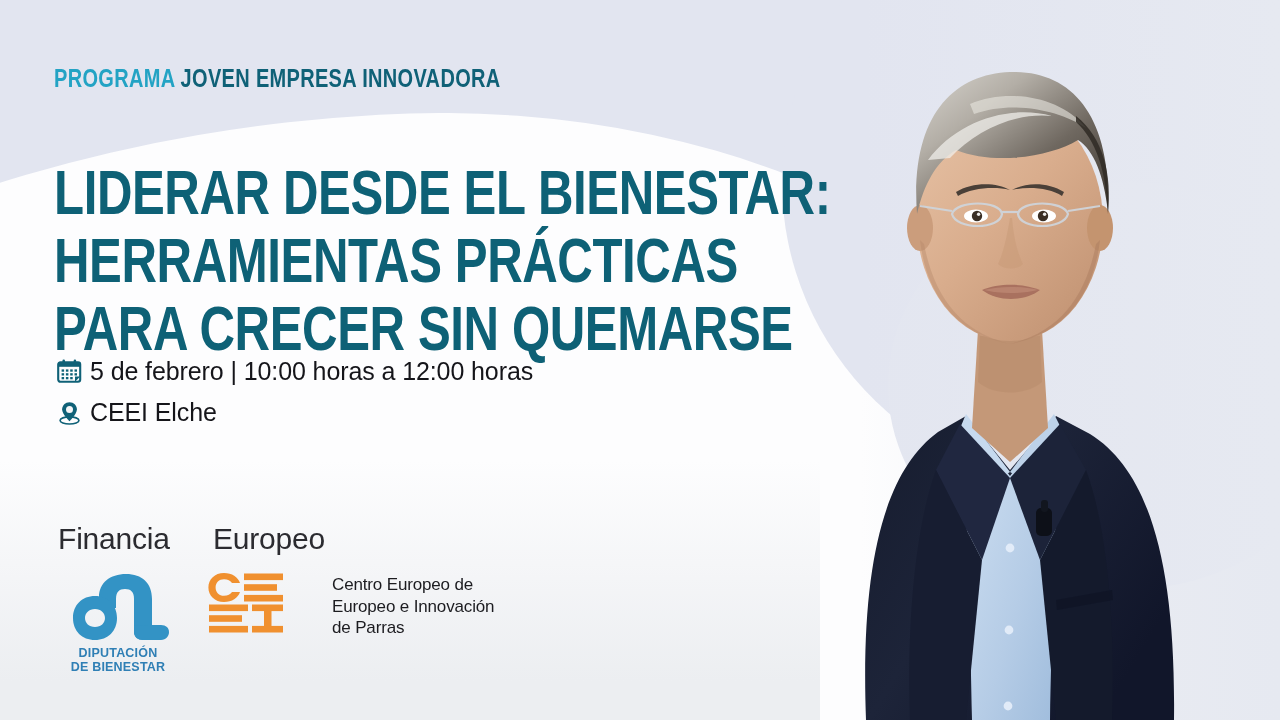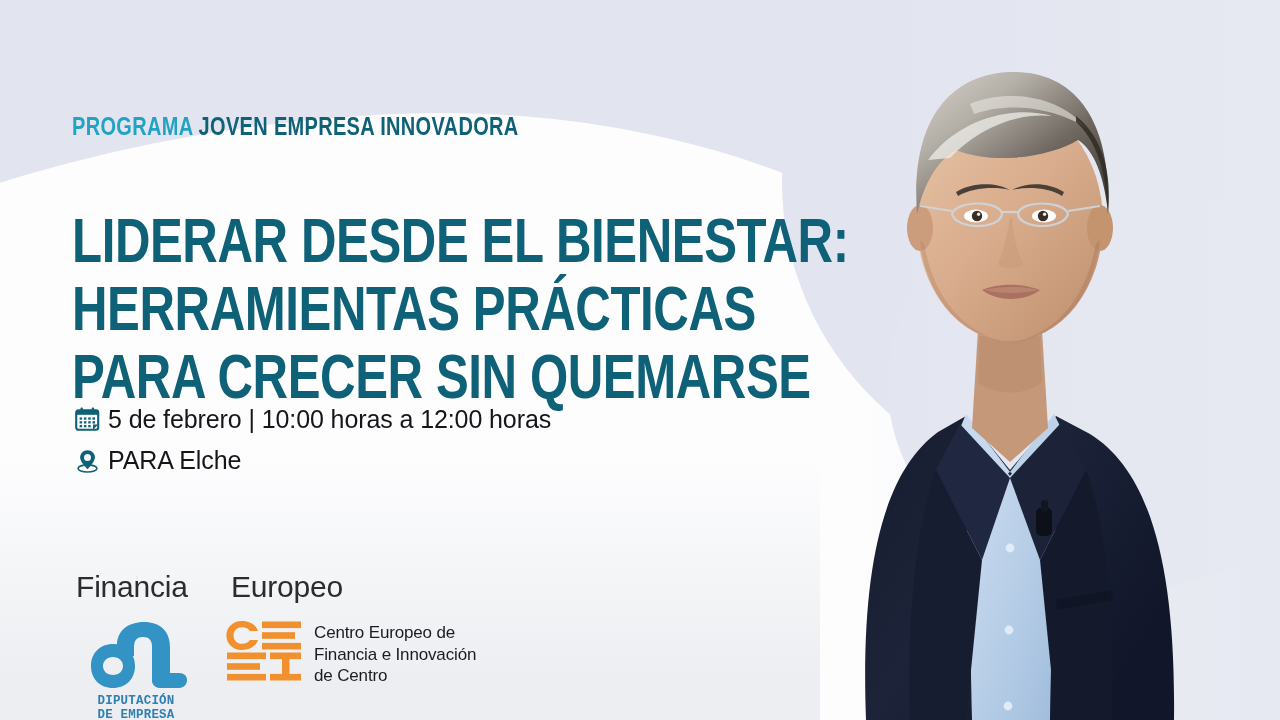--- a/index.html
+++ b/index.html
@@ -40,21 +40,21 @@
   .bg-bottomwash{
     position:absolute;left:0;bottom:0;width:820px;height:260px;
     background:linear-gradient(180deg,rgba(236,237,241,0) 0%,#eceef1 85%);
   }
   .bg-rightwash{
     position:absolute;right:0;top:0;width:420px;height:720px;
     background:linear-gradient(270deg,#e6e9f1 0%,rgba(230,233,241,0) 100%);
   }
 
   
-  .content{position:absolute;left:72px;top:0;width:720px;height:550px;z-index:6;margin-top:48px;}
+  .content{position:absolute;left:54px;top:0;width:720px;height:550px;z-index:6;}
 
   .eyebrow{
     position:absolute;top:66px;left:0;
     font-family:"Liberation Sans Narrow","Liberation Sans",sans-serif;
     font-weight:700;font-size:25px;letter-spacing:0.4px;
     line-height:1;white-space:nowrap;
     transform:scaleX(0.8);transform-origin:left center;
   }
   .eyebrow .lt{color:#23a3c4;}
   .eyebrow .dk{color:#0f6177;}
@@ -80,30 +80,30 @@
   }
 
   
   .sponsors{position:absolute;top:522px;left:4px;}
   .sp-heads{display:flex;}
   .sp-heads .h{font-size:30px;color:#2b2b30;font-weight:400;letter-spacing:-0.2px;}
   .sp-heads .h.financia{width:155px;}
   .sp-logos{display:flex;align-items:flex-start;margin-top:14px;}
 
   
-  .dip{width:150px;font-family:Liberation Mono, monospace;}
+  .dip{width:150px;}
   .dip-mark{width:108px;height:75px;margin-left:6px;position:relative;}
   .dip-cap{
     font-size:12.5px;font-weight:700;color:#2f7fb5;
     line-height:13.5px;letter-spacing:0.2px;text-align:center;
     width:112px;margin-top:2px;margin-left:4px;
   }
 
   
-  .ceei{display:flex;align-items:flex-start;margin-top:2px;}
+  .ceei{display:flex;align-items:flex-start;margin-top:2px;gap:36px;}
   .ceei-mark{width:76px;height:62px;margin-right:12px;}
   .ceei-txt{
     font-size:17px;line-height:21.5px;color:#1c1c20;letter-spacing:-0.15px;
     padding-top:2px;
   }
 
   
   .photo{position:absolute;right:0;bottom:0;width:520px;height:720px;z-index:5;}
 </style>
 </head>
@@ -261,21 +261,21 @@
 
       <div class="drow">
         <span class="ic">
           <svg width="27" height="27" viewBox="0 0 27 27">
             <ellipse cx="13.5" cy="21.4" rx="9.4" ry="3.6" fill="none" stroke="#0f6177" stroke-width="1.7"></ellipse>
             <path d="M13.5 3.2 C9.3 3.2 6.1 6.4 6.1 10.5 C6.1 15.2 13.5 22.2 13.5 22.2
                      C13.5 22.2 20.9 15.2 20.9 10.5 C20.9 6.4 17.7 3.2 13.5 3.2 Z" fill="#0f6177"></path>
             <circle cx="13.5" cy="10.4" r="3.5" fill="#f4f5f7"></circle>
           </svg>
         </span>
-        <span class="tx">PARA Elche</span>
+        <span class="tx">CEEI Elche</span>
       </div>
 
 
     </div>
 
     <div class="sponsors">
       <div class="sp-heads">
         <span class="h financia">Financia</span>
         <span class="h">Europeo</span>
       </div>
@@ -293,21 +293,21 @@
               <path d="M31,26 C44,26 53,35 53,48 C53,61 44,70 31,70
                        C18,70 9,61 9,48 C9,35 18,26 31,26 Z
                        M31,39 C25,39 21,43 21,48 C21,53 25,57 31,57
                        C37,57 41,53 41,48 C41,43 37,39 31,39 Z" fill="#3393c5"></path>
               <path d="M70,56 L70,62 C70,67 74,70 79,70 L97,70 C102,70 105,66 105,62
                        C105,58 102,55 97,55 L84,55 Z" fill="#3393c5"></path>
             </svg>
           </div>
           <div class="dip-cap">
             <div>DIPUTACIÓN</div>
-            <div>DE EMPRESA</div>
+            <div>DE BIENESTAR</div>
           </div>
         </div>
 
         <div class="ceei">
           <div class="ceei-mark">
             <svg width="76" height="62" viewBox="0 0 76 62">
               <g fill="#f0902f">
 
                 <path d="M16,1 C24,1 30,5 32,11 L24,11 C22.6,8.6 19.6,7.2 16,7.2
                          C11,7.2 7.6,10.6 7.6,15.5 C7.6,20.4 11,23.8 16,23.8
@@ -323,22 +323,22 @@
                 <rect x="1" y="53.9" width="39" height="6.6"></rect>
 
                 <rect x="44" y="32.5" width="31" height="6.6"></rect>
                 <rect x="56" y="38" width="7.5" height="17"></rect>
                 <rect x="44" y="53.9" width="31" height="6.6"></rect>
               </g>
             </svg>
           </div>
           <div class="ceei-txt">
             <div>Centro Europeo de</div>
-            <div>Financia e Innovación</div>
-            <div>de Centro</div>
+            <div>Europeo e Innovación</div>
+            <div>de Parras</div>
           </div>
         </div>
 
       </div>
     </div>
 
   </div>
 </div>
 
 </body></html>

